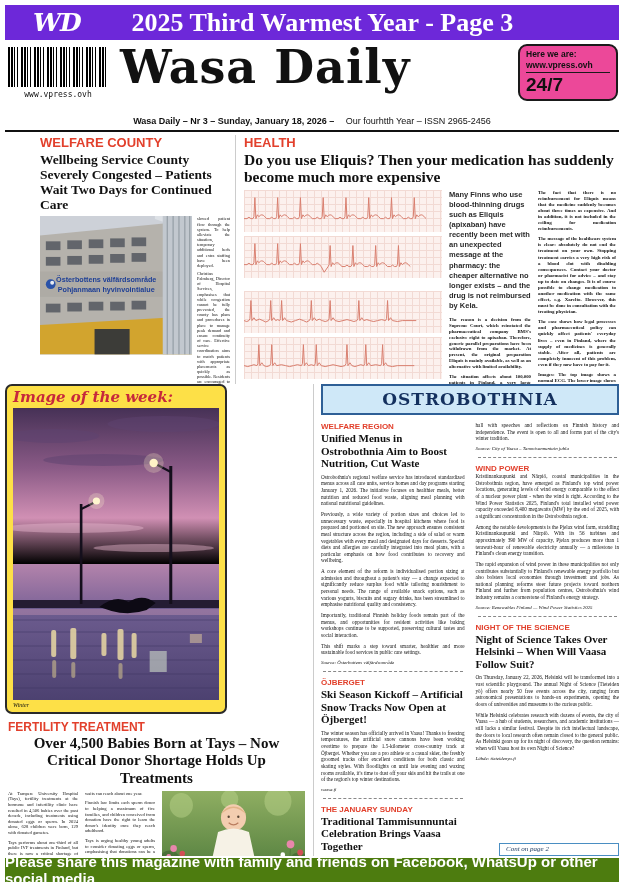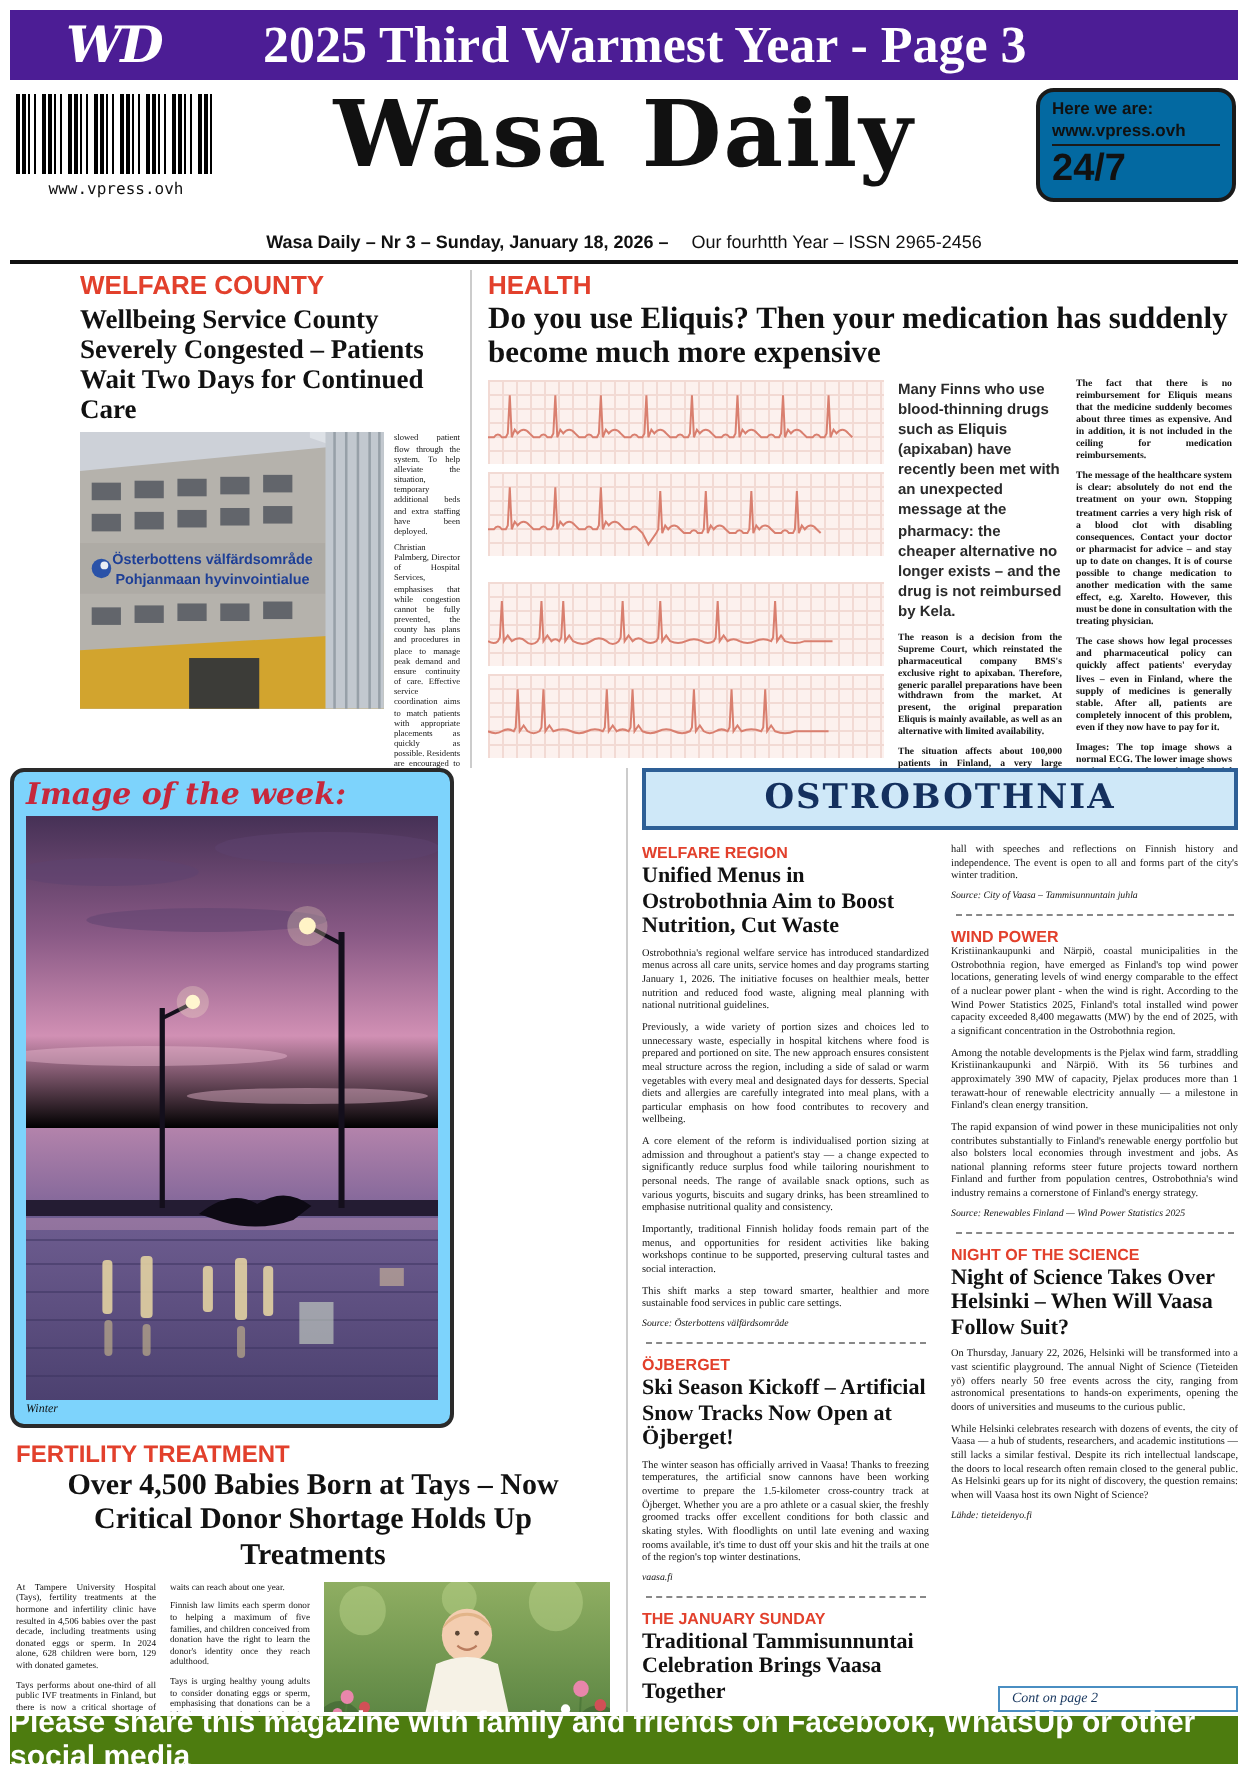--- a/index.html
+++ b/index.html
@@ -1,34 +1,34 @@
 <!DOCTYPE html>
 <html><head>
 <meta charset="utf-8">
 <style>
   html,body{margin:0;padding:0;background:#e8e8e8;}
   .page{position:relative;width:624px;height:885px;margin:0 auto;background:#fff;
         overflow:hidden;font-family:"Liberation Serif","DejaVu Serif",serif;color:#111;
         box-shadow:0 0 4px rgba(0,0,0,.3);}
   
-  .top-banner{position:absolute;left:5px;top:5px;right:5px;height:35px;background:#4c1d95;
+  .top-banner{position:absolute;left:5px;top:5px;right:5px;height:35px;background:#6d28d9;
               display:flex;align-items:center;}
   .wd-logo{color:#fff;font-family:"DejaVu Serif",serif;font-weight:bold;font-style:italic;
            font-size:25px;margin-left:28px;letter-spacing:-1px;}
   .banner-title{flex:1;text-align:center;color:#fff;font-weight:bold;font-size:26px;
                 font-family:"Liberation Serif",serif;margin-right:55px;}
   
   .masthead{position:absolute;left:5px;top:44px;right:5px;height:70px;}
   .barcode{position:absolute;left:3px;top:3px;width:100px;}
   .bars{height:40px;background:repeating-linear-gradient(90deg,#000 0 2px,#fff 2px 3px,#000 3px 5px,#fff 5px 6px,#000 6px 7px,#fff 7px 9px,#000 9px 10px,#fff 10px 13px);}
   .barcode-label{font-family:"DejaVu Sans Mono",monospace;font-size:8px;text-align:center;padding-top:3px;}
-  .paper-title{position:absolute;left:115px;right:115px;top:-4px;text-align:center;
+  .paper-title{position:absolute;left:115px;right:115px;top:-4px;
                font-family:"DejaVu Serif",serif;font-weight:bold;font-size:46px;letter-spacing:1px;}
   .here-box{position:absolute;right:1px;top:0;width:84px;border:2px solid #1a1a1a;border-radius:9px;
-            padding:3px 6px;font-family:"Liberation Sans",sans-serif;background:#0369a1;}
+            padding:3px 6px;font-family:"Liberation Sans",sans-serif;background:#ec4899;}
   .here-line{font-size:8.5px;font-weight:bold;line-height:1.25;}
   .here-247{font-size:19px;font-weight:bold;border-top:1.5px solid #1a1a1a;margin-top:2px;padding-top:1px;}
   
   .dateline{position:absolute;top:116px;left:0;right:0;text-align:center;
             font-family:"Liberation Sans",sans-serif;font-size:9px;color:#111;}
   .dl-bold{font-weight:bold;}
   .dl-rest{margin-left:9px;}
   .rule{position:absolute;top:130px;left:5px;right:5px;border-top:2px solid #111;}
   
   .kicker{color:#E2402C;font-family:"Liberation Sans",sans-serif;font-weight:bold;font-size:13px;}
@@ -56,21 +56,21 @@
   .ecg-gap{height:9px;}
   .lead-col{width:82px;flex:none;}
   .lead{font-family:"Liberation Sans",sans-serif;font-size:7.5px;line-height:1.35;color:#2b2b2b;}
   .midsmall{margin-top:6px;font-size:4.8px;line-height:1.22;text-align:justify;}
   .midsmall p{margin:0 0 4px;}
   .hr-col{flex:1;font-size:4.9px;line-height:1.24;text-align:justify;min-width:0;}
   .hr-col p{margin:0 0 4px;}
   
   .lower{position:absolute;top:384px;left:5px;right:5px;height:472px;display:flex;gap:8px;overflow:hidden;}
   .lower-left{width:300px;flex:none;}
-  .iow-box{width:222px;border:2px solid #2a2a2a;border-radius:7px;padding:2px 6px 4px;box-sizing:border-box;background:#7dd3fc;}
+  .iow-box{width:222px;border:2px solid #2a2a2a;border-radius:7px;padding:2px 6px 4px;box-sizing:border-box;background:#fde047;}
   .iow-title{color:#C6283C;font-style:italic;font-weight:bold;font-size:15px;font-family:"DejaVu Serif",serif;}
   .iow-photo{width:100%;height:292px;margin-top:2px;}
   .iow-photo svg{display:block;width:100%;height:100%;}
   .iow-caption{font-size:6px;font-style:italic;margin-top:2px;}
   .fertility{margin-top:6px;padding-left:3px;}
   .fert-kicker{font-size:12px;}
   .fert-headline{font-size:15px;font-weight:bold;line-height:1.15;margin:1px 4px 4px;text-align:center;}
   .fert-row{display:flex;gap:7px;}
   .fert-col{width:70px;flex:none;font-size:4.6px;line-height:1.22;text-align:justify;}
   .fert-col p{margin:0 0 4px;}

